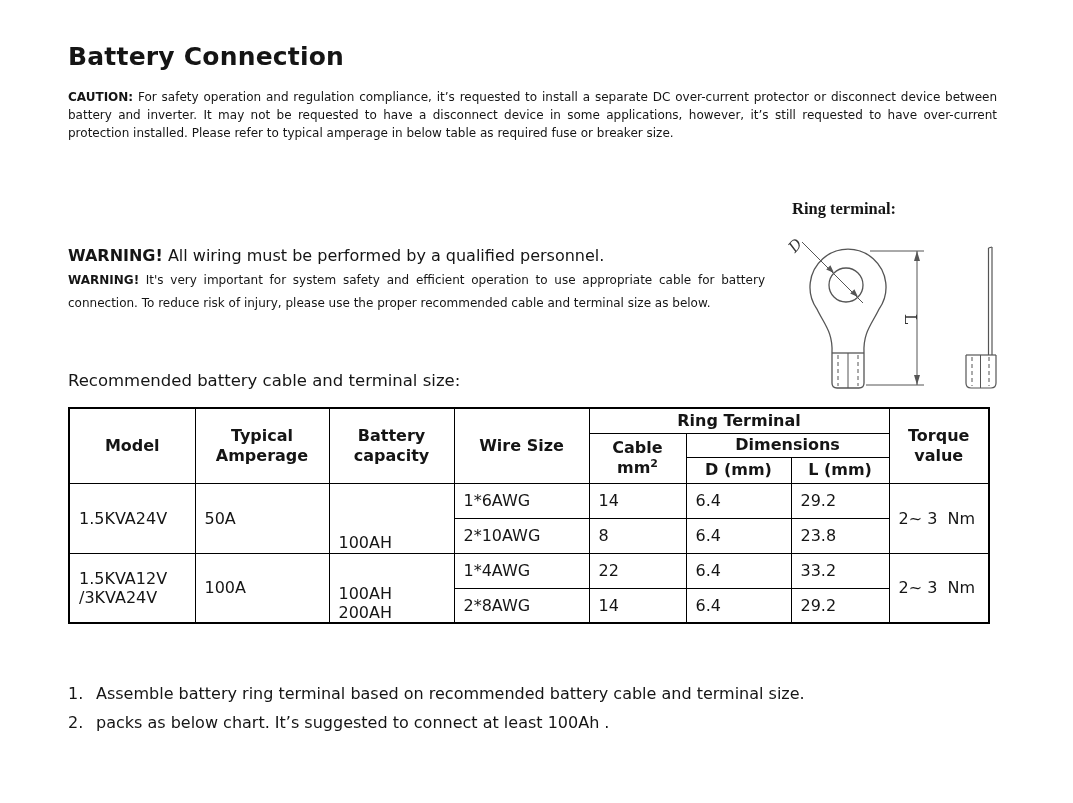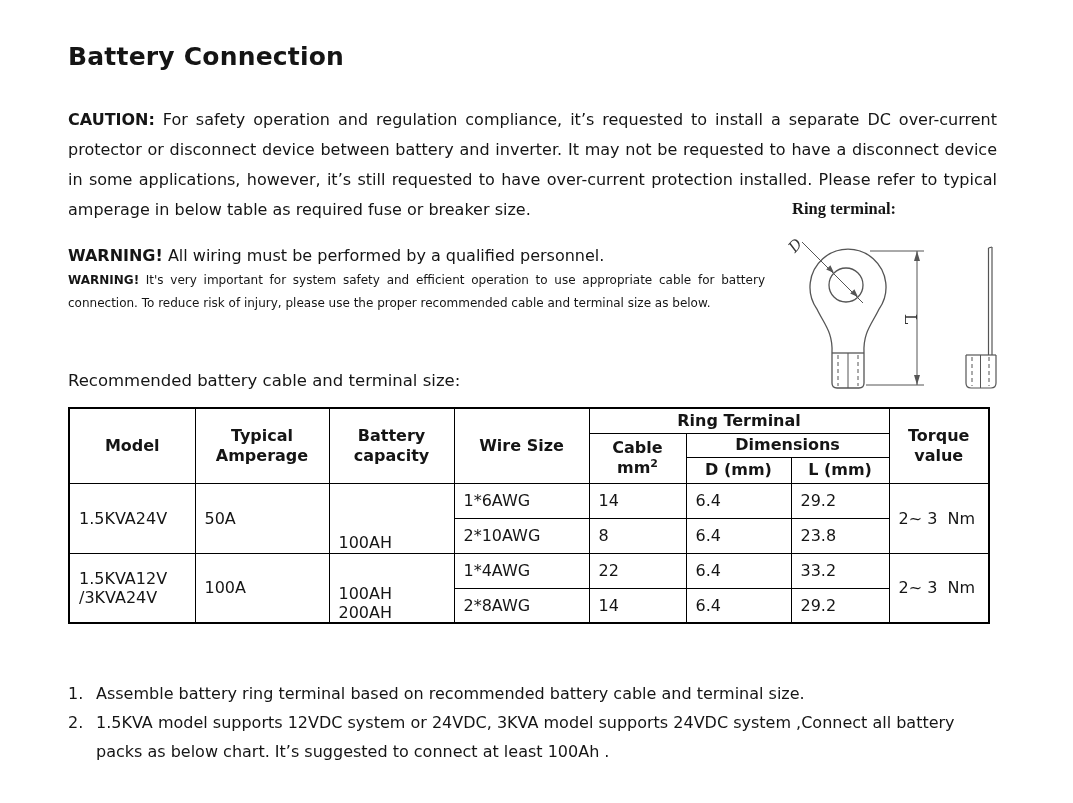--- a/index.html
+++ b/index.html
@@ -11,22 +11,22 @@
     color: #151515;
     overflow: hidden;
   }
   .abs { position: absolute; }
 
   .doc-title {
     left: 68px; top: 42px;
     font-size: 25px; font-weight: 700; letter-spacing: 0.2px;
   }
   .caution-para {
-    left: 68px; top: 105px; width: 929px;
-    font-size: 16px; line-height: 30px;
+    left: 68px; top: 88px; width: 929px;
+    font-size: 12px; line-height: 18px;
     text-align: justify;
   }
   .caution-para b, .warning-para b { font-weight: 700; }
 
   .ring-heading {
     left: 792px; top: 199px;
     font-size: 16.5px; font-weight: 700; font-family: Liberation Serif, serif;
   }
 
   .warning-one {
@@ -244,17 +244,16 @@
 <div class="abs steps">
   <div class="step-item">
     <span class="step-num">1.</span>
     <div class="step-lines">
       <div>Assemble battery ring terminal based on recommended battery cable and terminal size.</div>
     </div>
   </div>
   <div class="step-item">
     <span class="step-num">2.</span>
     <div class="step-lines">
-      <div>1.5KVA model supports 12VDC system or 24VDC, 3KVA model supports 24VDC system ,Connect all battery</div>
       <div>packs as below chart. It’s suggested to connect at least 100Ah .</div>
     </div>
   </div>
 </div>
 
 </body></html>

